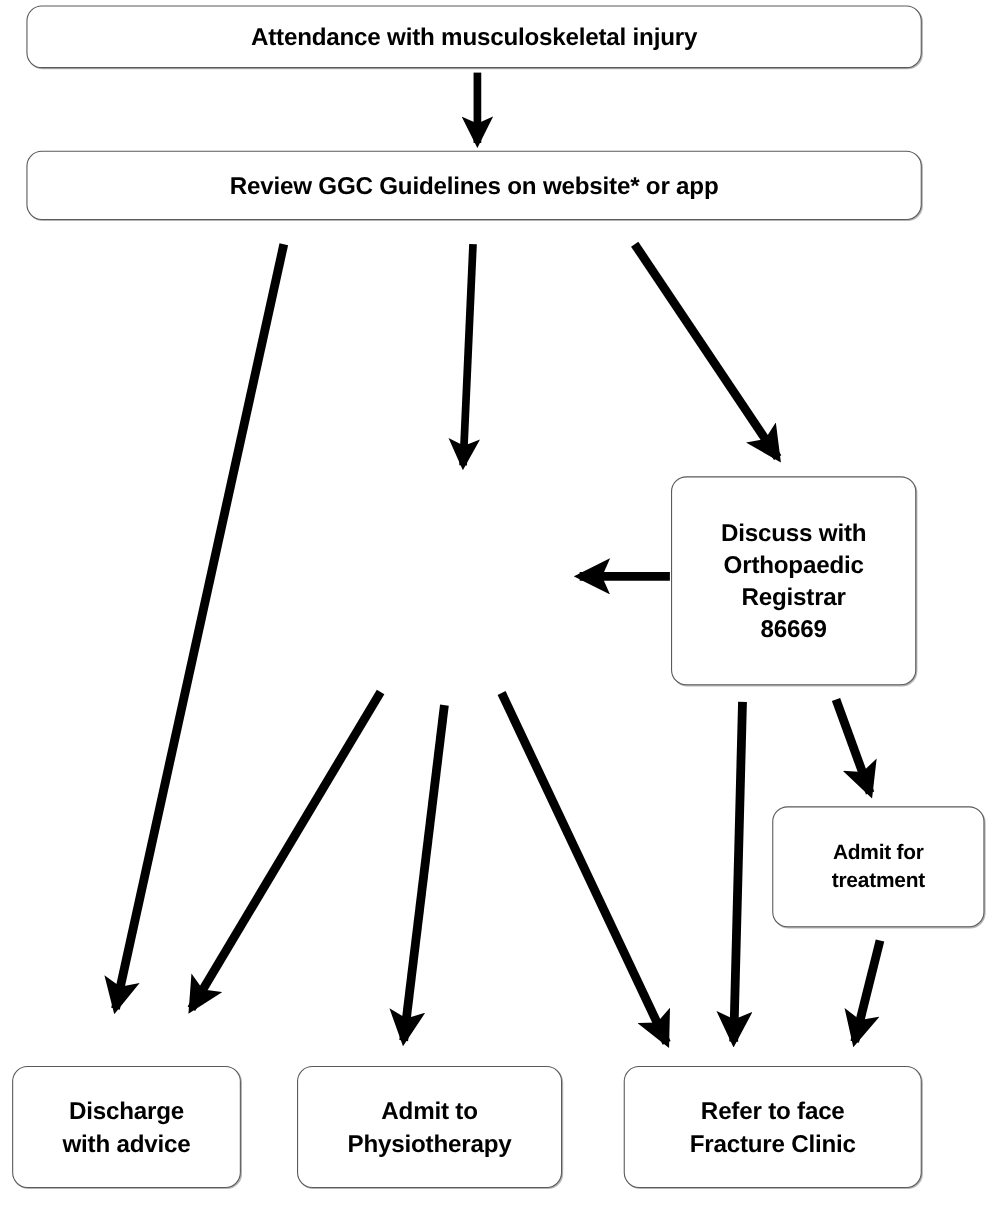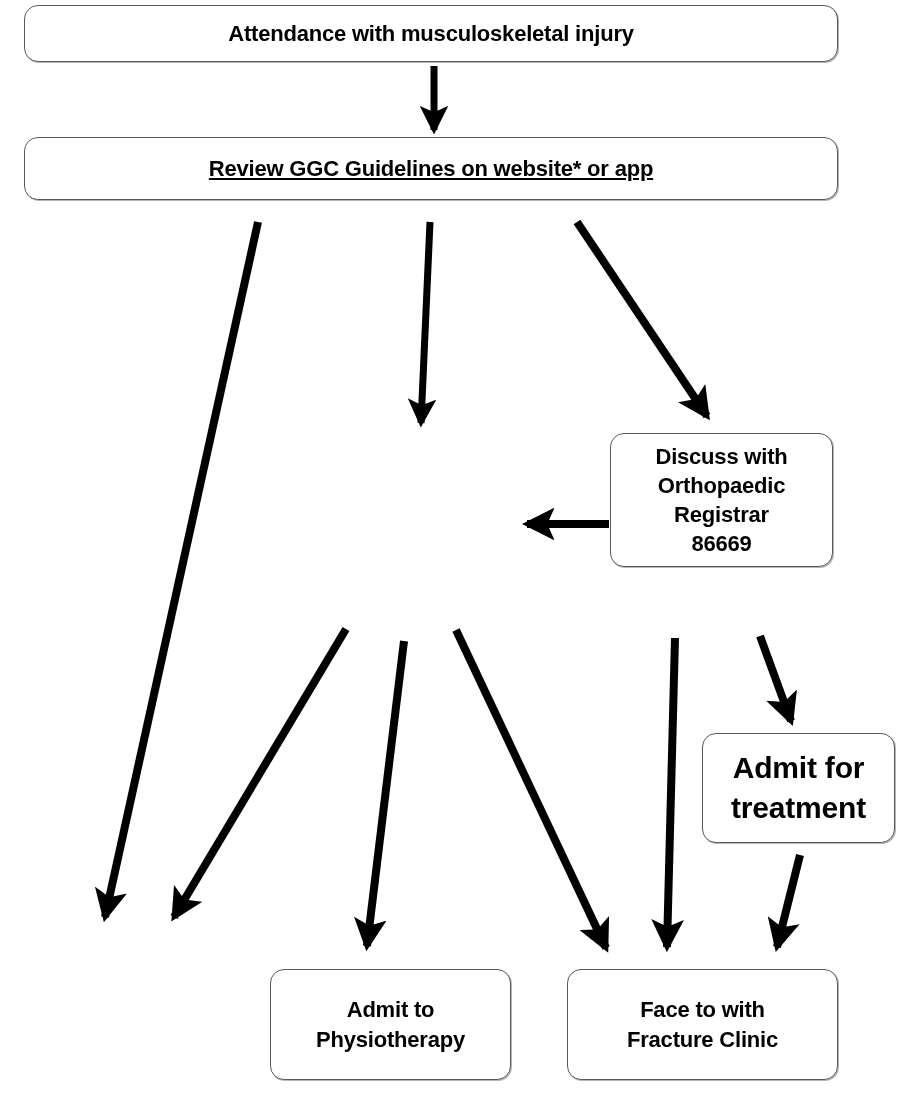--- a/index.html
+++ b/index.html
@@ -34,24 +34,24 @@
     letter-spacing: -0.2px;
     box-shadow: 1px 1px 0 rgba(120,120,120,0.55);
     z-index: 2;
   }
   .node-text {
     display: block;
     white-space: pre-line;
     padding: 0 6px;
   }
   #n-attendance { left: 24px;  top: 5px;   width: 814px; height: 57px;  font-size: 22px; }
-  #n-review     { left: 24px;  top: 137px; width: 814px; height: 63px;  font-size: 22px; text-decoration: underline; }
+  #n-review     { left: 24px;  top: 137px; width: 814px; height: 63px;  font-size: 22px; }
   #n-vfc        { left: 322px; top: 448px; width: 196px; height: 167px; font-size: 22px; }
-  #n-ortho      { left: 610px; top: 433px; width: 223px; height: 134px; font-size: 22px; }
-  #n-admit      { left: 702px; top: 733px; width: 193px; height: 110px; font-size: 30px; align-items: center; }
+  #n-ortho      { left: 610px; top: 433px; width: 223px; height: 190px; font-size: 22px; }
+  #n-admit      { left: 702px; top: 733px; width: 193px; height: 110px; font-size: 19px; align-items: center; }
   #n-discharge  { left: 11px;  top: 969px; width: 208px; height: 111px; font-size: 22px; }
   #n-refer      { left: 270px; top: 969px; width: 241px; height: 111px; font-size: 22px; }
   #n-f2f        { left: 567px; top: 969px; width: 271px; height: 111px; font-size: 22px; }
 
   #edges {
     position: absolute;
     left: 0; top: 0;
     width: 911px;
     height: 1096px;
     z-index: 1;
@@ -108,24 +108,28 @@
 Orthopaedic
 Registrar
 86669</span>
   </div>
 
   <div class="node" id="n-admit">
     <span class="node-text">Admit for
 treatment</span>
   </div>
 
+  <div class="node" id="n-discharge">
+    <span class="node-text">Discharge
+with advice</span>
+  </div>
 
   <div class="node" id="n-refer">
     <span class="node-text">Admit to
 Physiotherapy</span>
   </div>
 
   <div class="node" id="n-f2f">
-    <span class="node-text">Face to with
+    <span class="node-text">Refer to face
 Fracture Clinic</span>
   </div>
 
 </div>
 
 </body></html>

